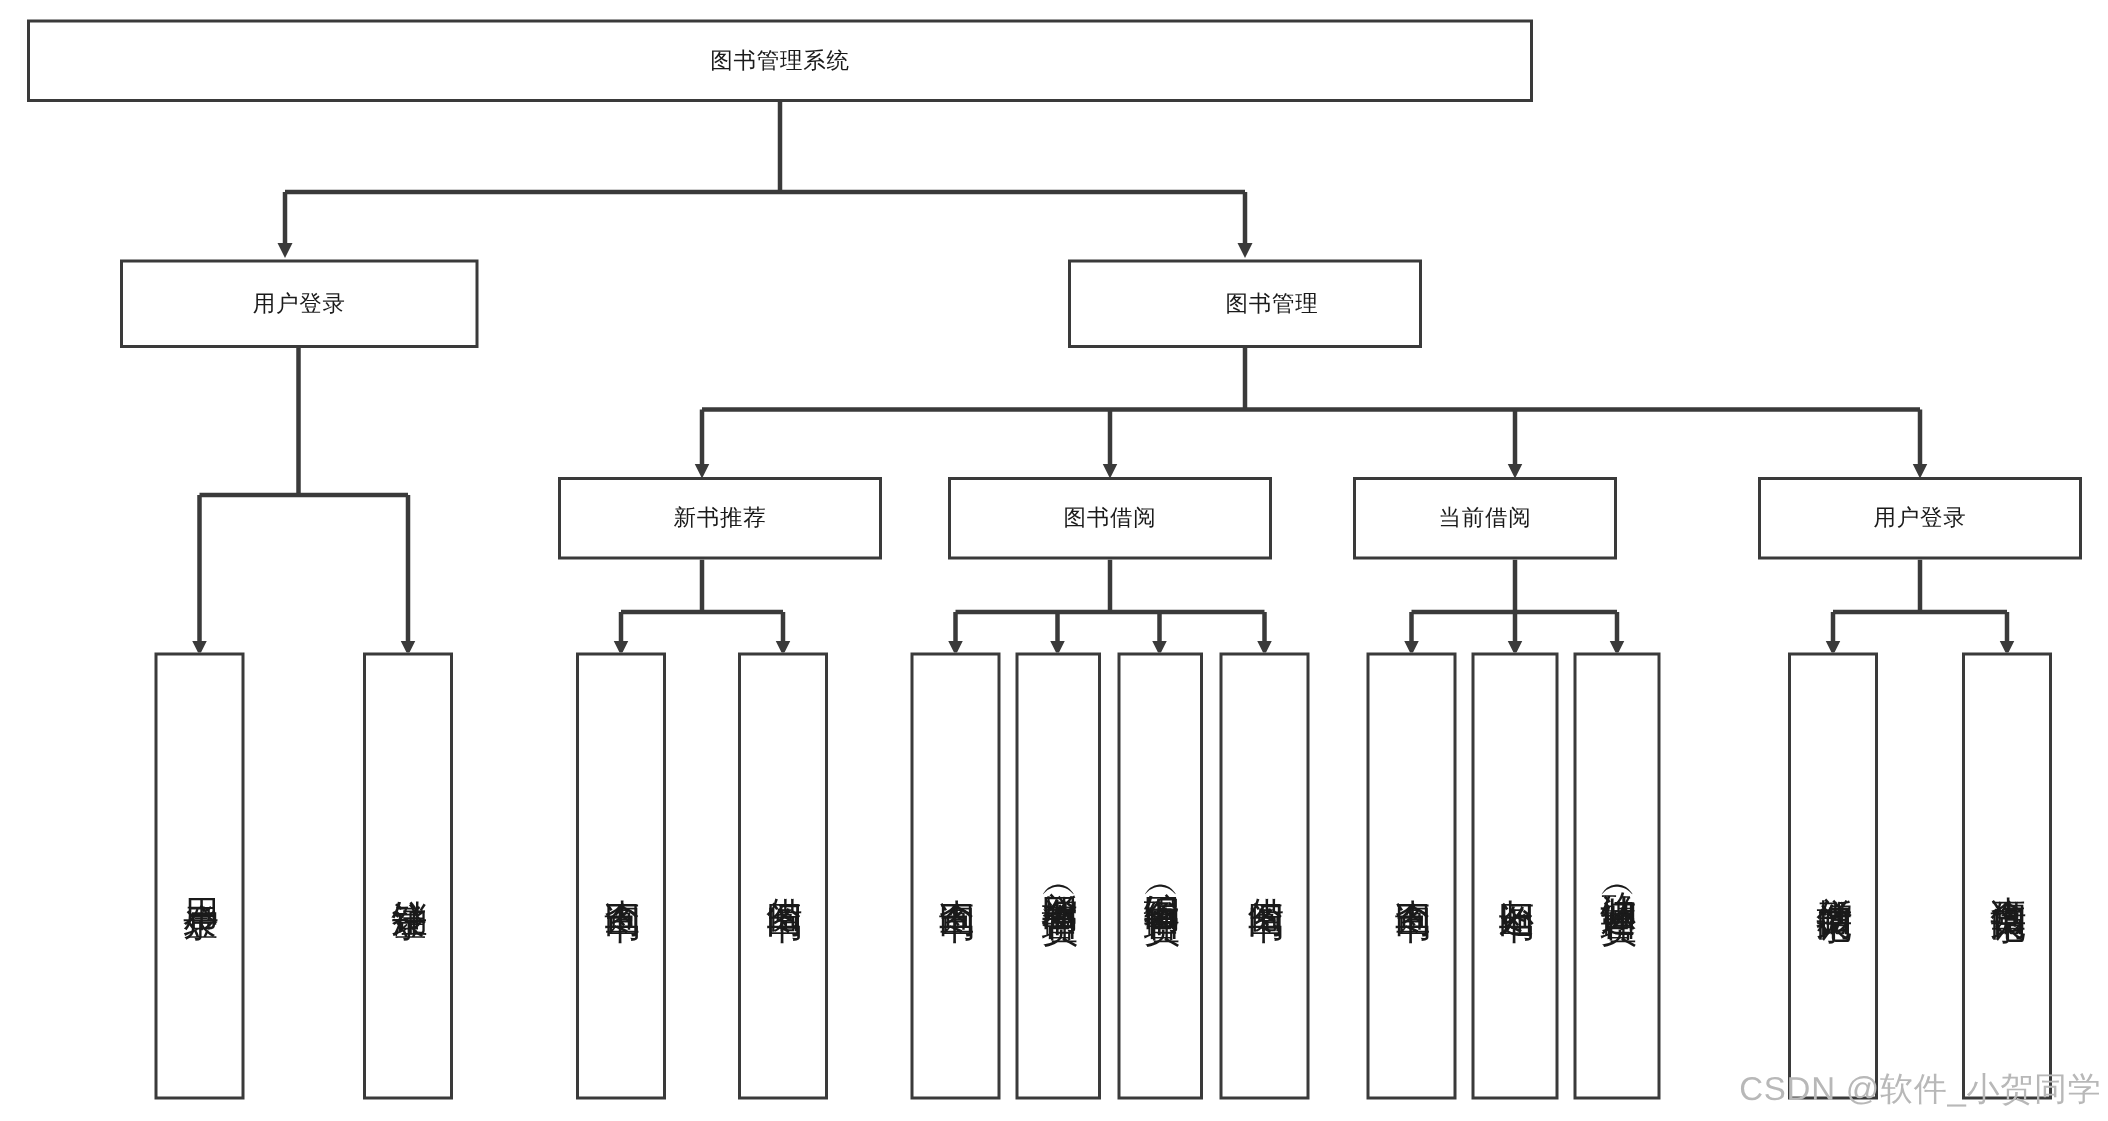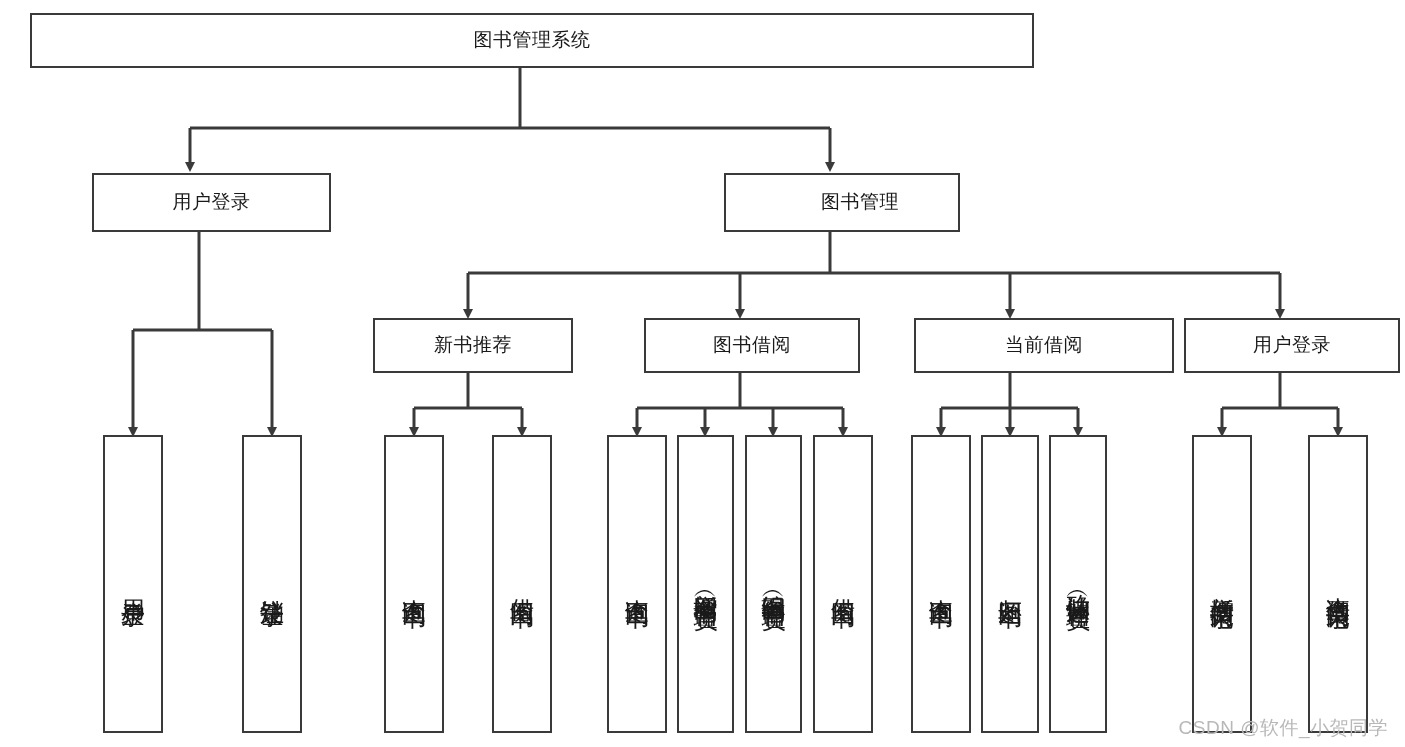--- a/index.html
+++ b/index.html
@@ -29,46 +29,45 @@
     position: absolute;
     box-sizing: border-box;
     background: #ffffff;
     border: 2px solid #3a3a3a;
     display: flex;
     align-items: center;
     justify-content: center;
     color: #1a1a1a;
   }
   .node.horiz {
-    font-size: 19px;
+    font-size: 15px;
     letter-spacing: 0.5px;
     line-height: 1.2;
-    margin-left: 12px;
   }
   .node.vert {
     writing-mode: vertical-rl;
     text-orientation: upright;
     font-size: 24px;
     letter-spacing: 2px;
     padding-top: 6px;
     padding-bottom: 6px;
     align-items: center;
     justify-content: center;
   }
   .node.vert .vlabel {
     writing-mode: vertical-rl;
     text-orientation: upright;
     display: block;
     text-align: center;
   }
   .watermark {
     position: absolute;
-    right: 17px;
+    right: 4px;
     bottom: 6px;
-    font-size: 19px;
+    font-size: 22px;
     color: #b8b8b8;
     white-space: nowrap;
     letter-spacing: 0.5px;
   }
 </style>
 </head>
 <body>
 
 <div id="canvas">
 
@@ -127,27 +126,27 @@
     <span>图书管理系统</span>
   </div>
 
   <div class="node horiz" style="left:80px; top:173px; width:239px; height:59px;">
     <span>用户登录</span>
   </div>
   <div class="node horiz" style="left:712px; top:173px; width:236px; height:59px;padding-left:36px;">
     <span>图书管理</span>
   </div>
 
-  <div class="node horiz" style="left:361px; top:318px; width:200px; height:55px;">
+  <div class="node horiz" style="left:372px; top:318px; width:216px; height:55px;">
     <span>新书推荐</span>
   </div>
   <div class="node horiz" style="left:632px; top:318px; width:216px; height:55px;">
     <span>图书借阅</span>
   </div>
-  <div class="node horiz" style="left:902px; top:318px; width:260px; height:55px;">
+  <div class="node horiz" style="left:902px; top:318px; width:176px; height:55px;">
     <span>当前借阅</span>
   </div>
   <div class="node horiz" style="left:1172px; top:318px; width:216px; height:55px;">
     <span>用户登录</span>
   </div>
 
   <div class="node vert" style="left:103px; top:435px; width:60px; height:298px;">
     <span class="vlabel">用户登录</span>
   </div>
   <div class="node vert" style="left:242px; top:435px; width:60px; height:298px;">

